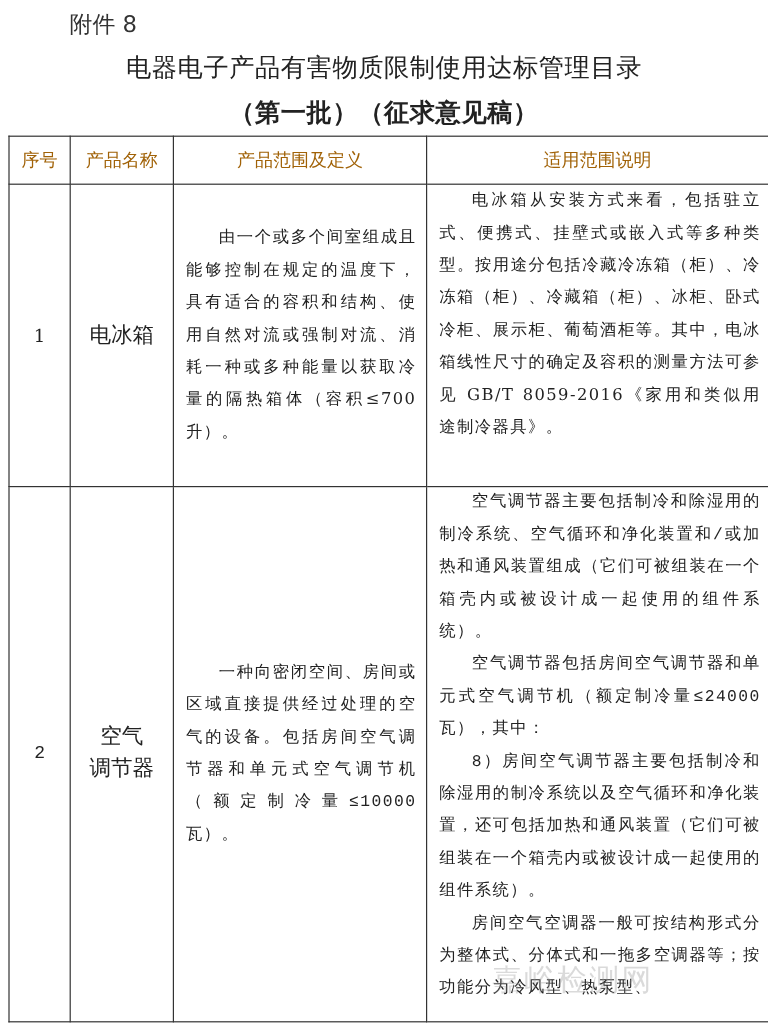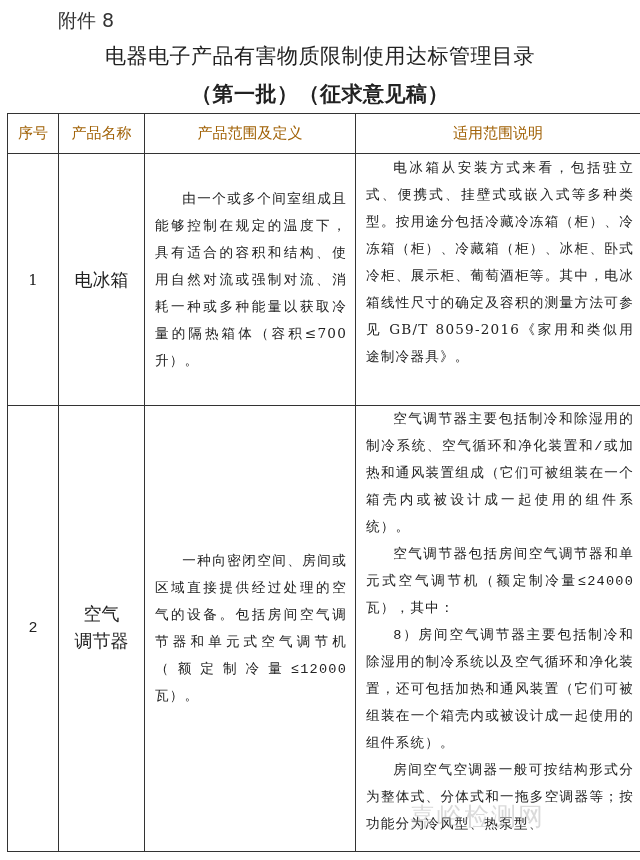--- a/index.html
+++ b/index.html
@@ -78,21 +78,21 @@
         <p class="para">电冰箱从安装方式来看，包括驻立式、便携式、挂壁式或嵌入式等多种类型。按用途分包括冷藏冷冻箱（柜）、冷冻箱（柜）、冷藏箱（柜）、冰柜、卧式冷柜、展示柜、葡萄酒柜等。其中，电冰箱线性尺寸的确定及容积的测量方法可参见 GB/T 8059-2016《家用和类似用途制冷器具》。</p>
       </td>
     </tr>
     <tr class="r2">
       <td class="idx">2</td>
       <td class="name">
         <div>空气</div>
         <div>调节器</div>
       </td>
       <td class="def">
-        <p class="para">一种向密闭空间、房间或区域直接提供经过处理的空气的设备。包括房间空气调节器和单元式空气调节机（额定制冷量≤12000 瓦）。</p>
+        <p class="para">一种向密闭空间、房间或区域直接提供经过处理的空气的设备。包括房间空气调节器和单元式空气调节机（额定制冷量≤10000 瓦）。</p>
       </td>
       <td class="desc">
         <p class="para">空气调节器主要包括制冷和除湿用的制冷系统、空气循环和净化装置和/或加热和通风装置组成（它们可被组装在一个箱壳内或被设计成一起使用的组件系统）。</p>
         <p class="para">空气调节器包括房间空气调节器和单元式空气调节机（额定制冷量≤24000 瓦），其中：</p>
         <p class="para">8）房间空气调节器主要包括制冷和除湿用的制冷系统以及空气循环和净化装置，还可包括加热和通风装置（它们可被组装在一个箱壳内或被设计成一起使用的组件系统）。</p>
         <p class="para">房间空气空调器一般可按结构形式分为整体式、分体式和一拖多空调器等；按功能分为冷风型、热泵型、</p>
       </td>
     </tr>
   </tbody>
 </table>

